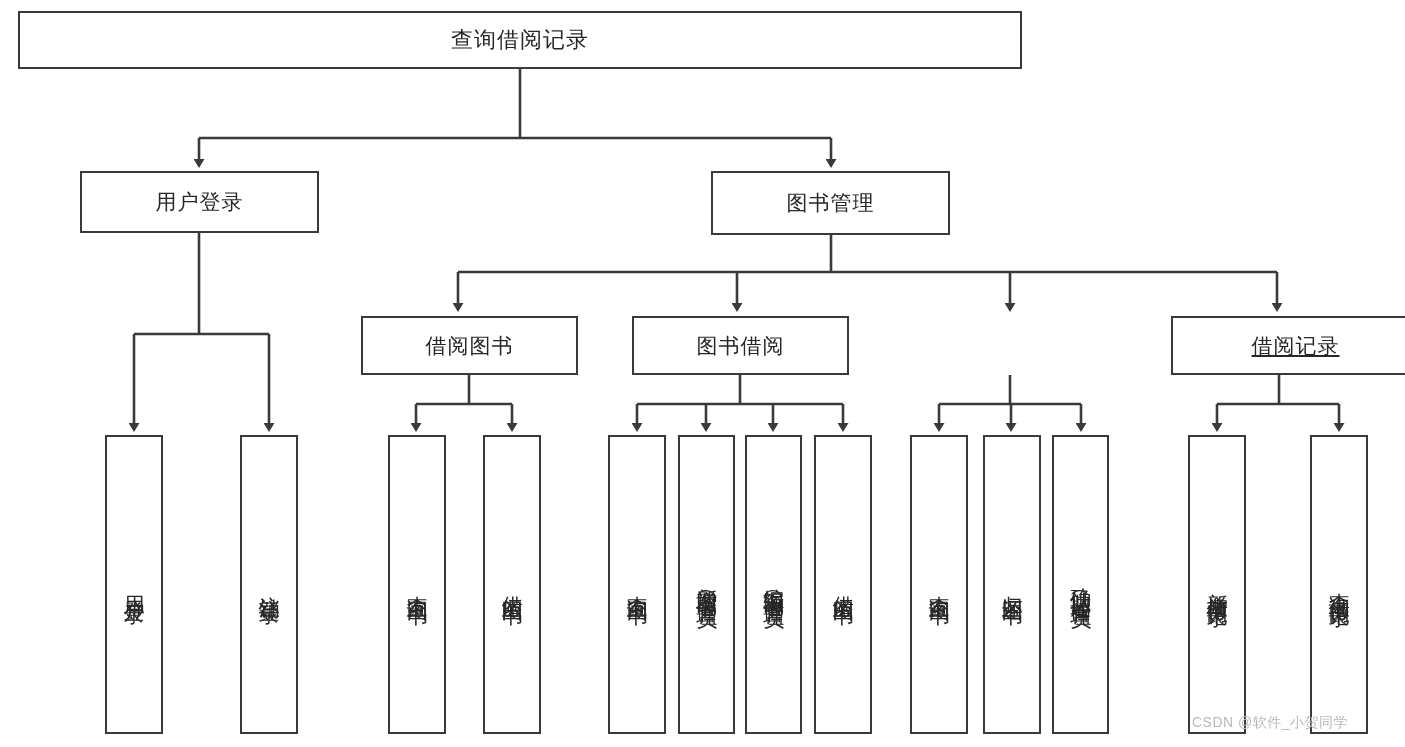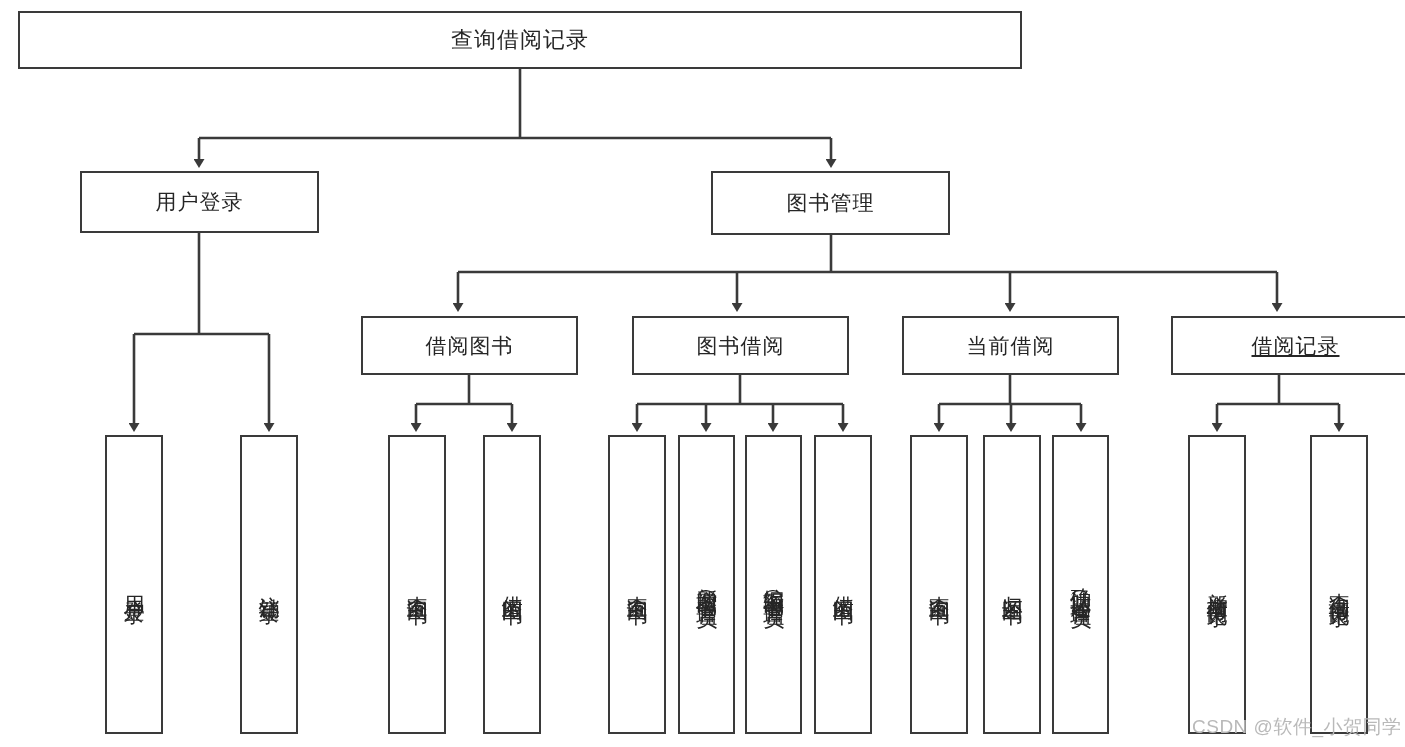--- a/index.html
+++ b/index.html
@@ -51,21 +51,21 @@
     writing-mode: vertical-rl;
     text-orientation: upright;
     font-size: 21px;
     line-height: 1.08;
     letter-spacing: 3px;
     white-space: nowrap;
     text-align: center;
   }
   .watermark {
     position: absolute;
-    font-size: 19px;
+    font-size: 14px;
     color: #b9b9b9;
     white-space: nowrap;
     letter-spacing: 0.5px;
   }
 </style>
 </head>
 <body>
 
 <div id="canvas">
 
@@ -129,23 +129,20 @@
   <div class="node h" style="left:711px;top:171px;width:239px;height:64px;">
     <span>图书管理</span>
   </div>
 
   <div class="node h" style="left:361px;top:316px;width:217px;height:59px;">
     <span>借阅图书</span>
   </div>
   <div class="node h" style="left:632px;top:316px;width:217px;height:59px;text-align:center;">
     <span>图书借阅</span>
   </div>
-  <div class="node h" style="left:902px;top:316px;width:217px;height:59px;">
-    <span>当前借阅</span>
-  </div>
   <div class="node h" style="left:1171px;top:316px;width:249px;height:59px;text-decoration:underline;">
     <span>借阅记录</span>
   </div>
 
   <div class="node v" style="left:105px;top:435px;width:58px;height:299px;">
     <span class="vtext">用户登录</span>
   </div>
   <div class="node v" style="left:240px;top:435px;width:58px;height:299px;">
     <span class="vtext">注销登录</span>
   </div>

